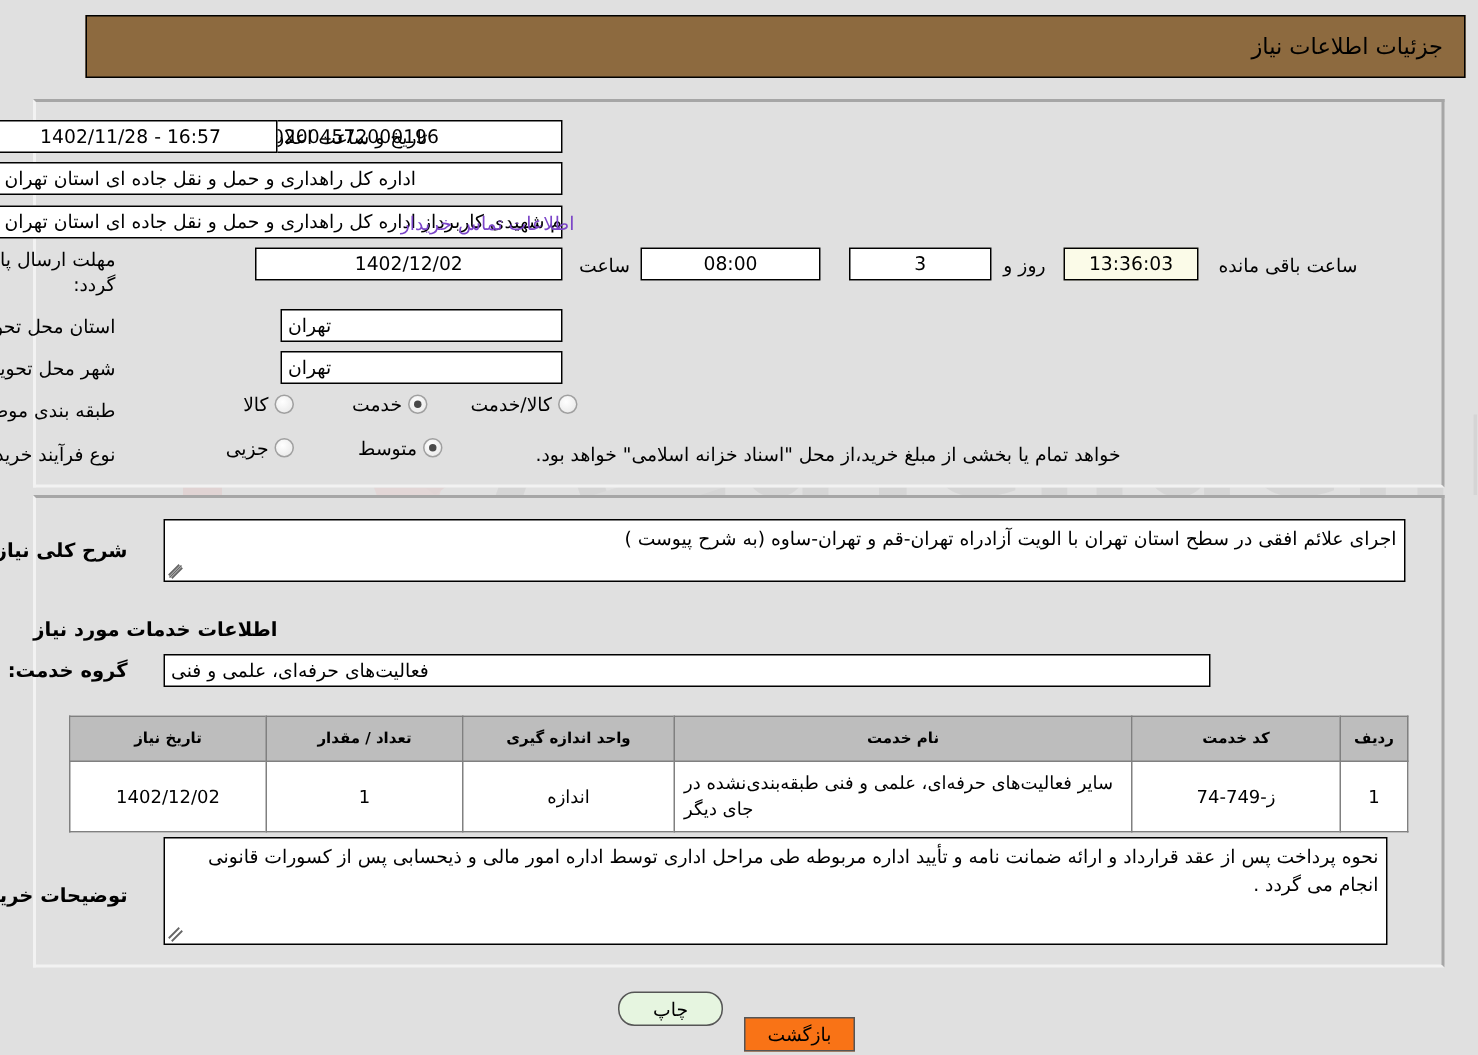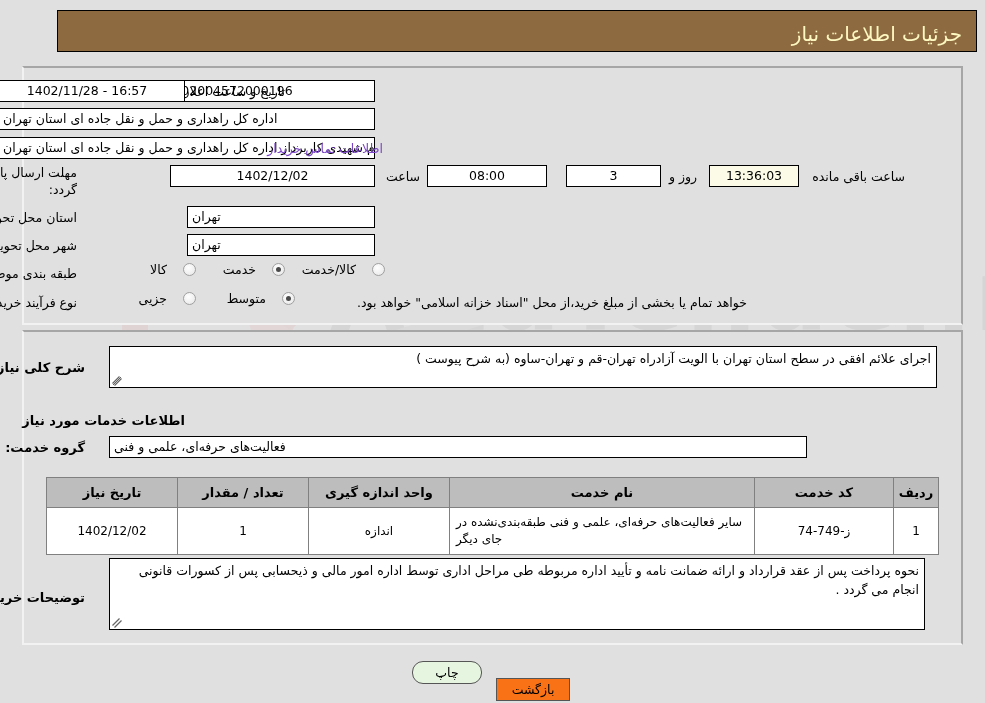--- a/index.html
+++ b/index.html
@@ -36,22 +36,22 @@
     height: 42px;
     background: #8d6a3f;
     border: 1px solid #000;
     box-sizing: border-box;
     z-index: 2;
   }
   .header-title {
     position: absolute;
     right: 14px;
     top: 11px;
-    color: #fef9c3;
-    font-size: 20px;
+    color: #000000;
+    font-size: 15px;
     letter-spacing: 0.2px;
   }
 
   
   .panel {
     position: absolute;
     background: #e0e0e0;
     border: 2px solid #9a9a9a;
     border-style: solid;
     border-width: 2px;
@@ -100,21 +100,21 @@
     white-space: nowrap;
     cursor: pointer;
     z-index: 4;
   }
 
   
   .radio-wrap {
     position: absolute;
     display: flex;
     align-items: center;
-    gap: 16px;
+    gap: 4px;
     z-index: 3;
   }
   .radio {
     width: 13px; height: 13px;
     border-radius: 50%;
     border: 1px solid #a0a0a0;
     background: radial-gradient(circle at 40% 35%, #ffffff 0%, #ededed 70%, #dcdcdc 100%);
     box-sizing: border-box;
     position: relative;
     flex: none;
@@ -172,21 +172,21 @@
     z-index: 3;
     background: #fff;
   }
   .tbl th {
     background: #bdbdbd;
     border: 1px solid #808080;
     font-weight: bold;
     color: #000;
     height: 25px;
     padding: 2px 4px;
-    font-size: 13px;
+    font-size: 10px;
   }
   .tbl td {
     background: #ffffff;
     border: 1px solid #808080;
     color: #000;
     padding: 4px 6px;
     text-align: center;
     vertical-align: middle;
     height: 38px;
     font-size: 12px;

